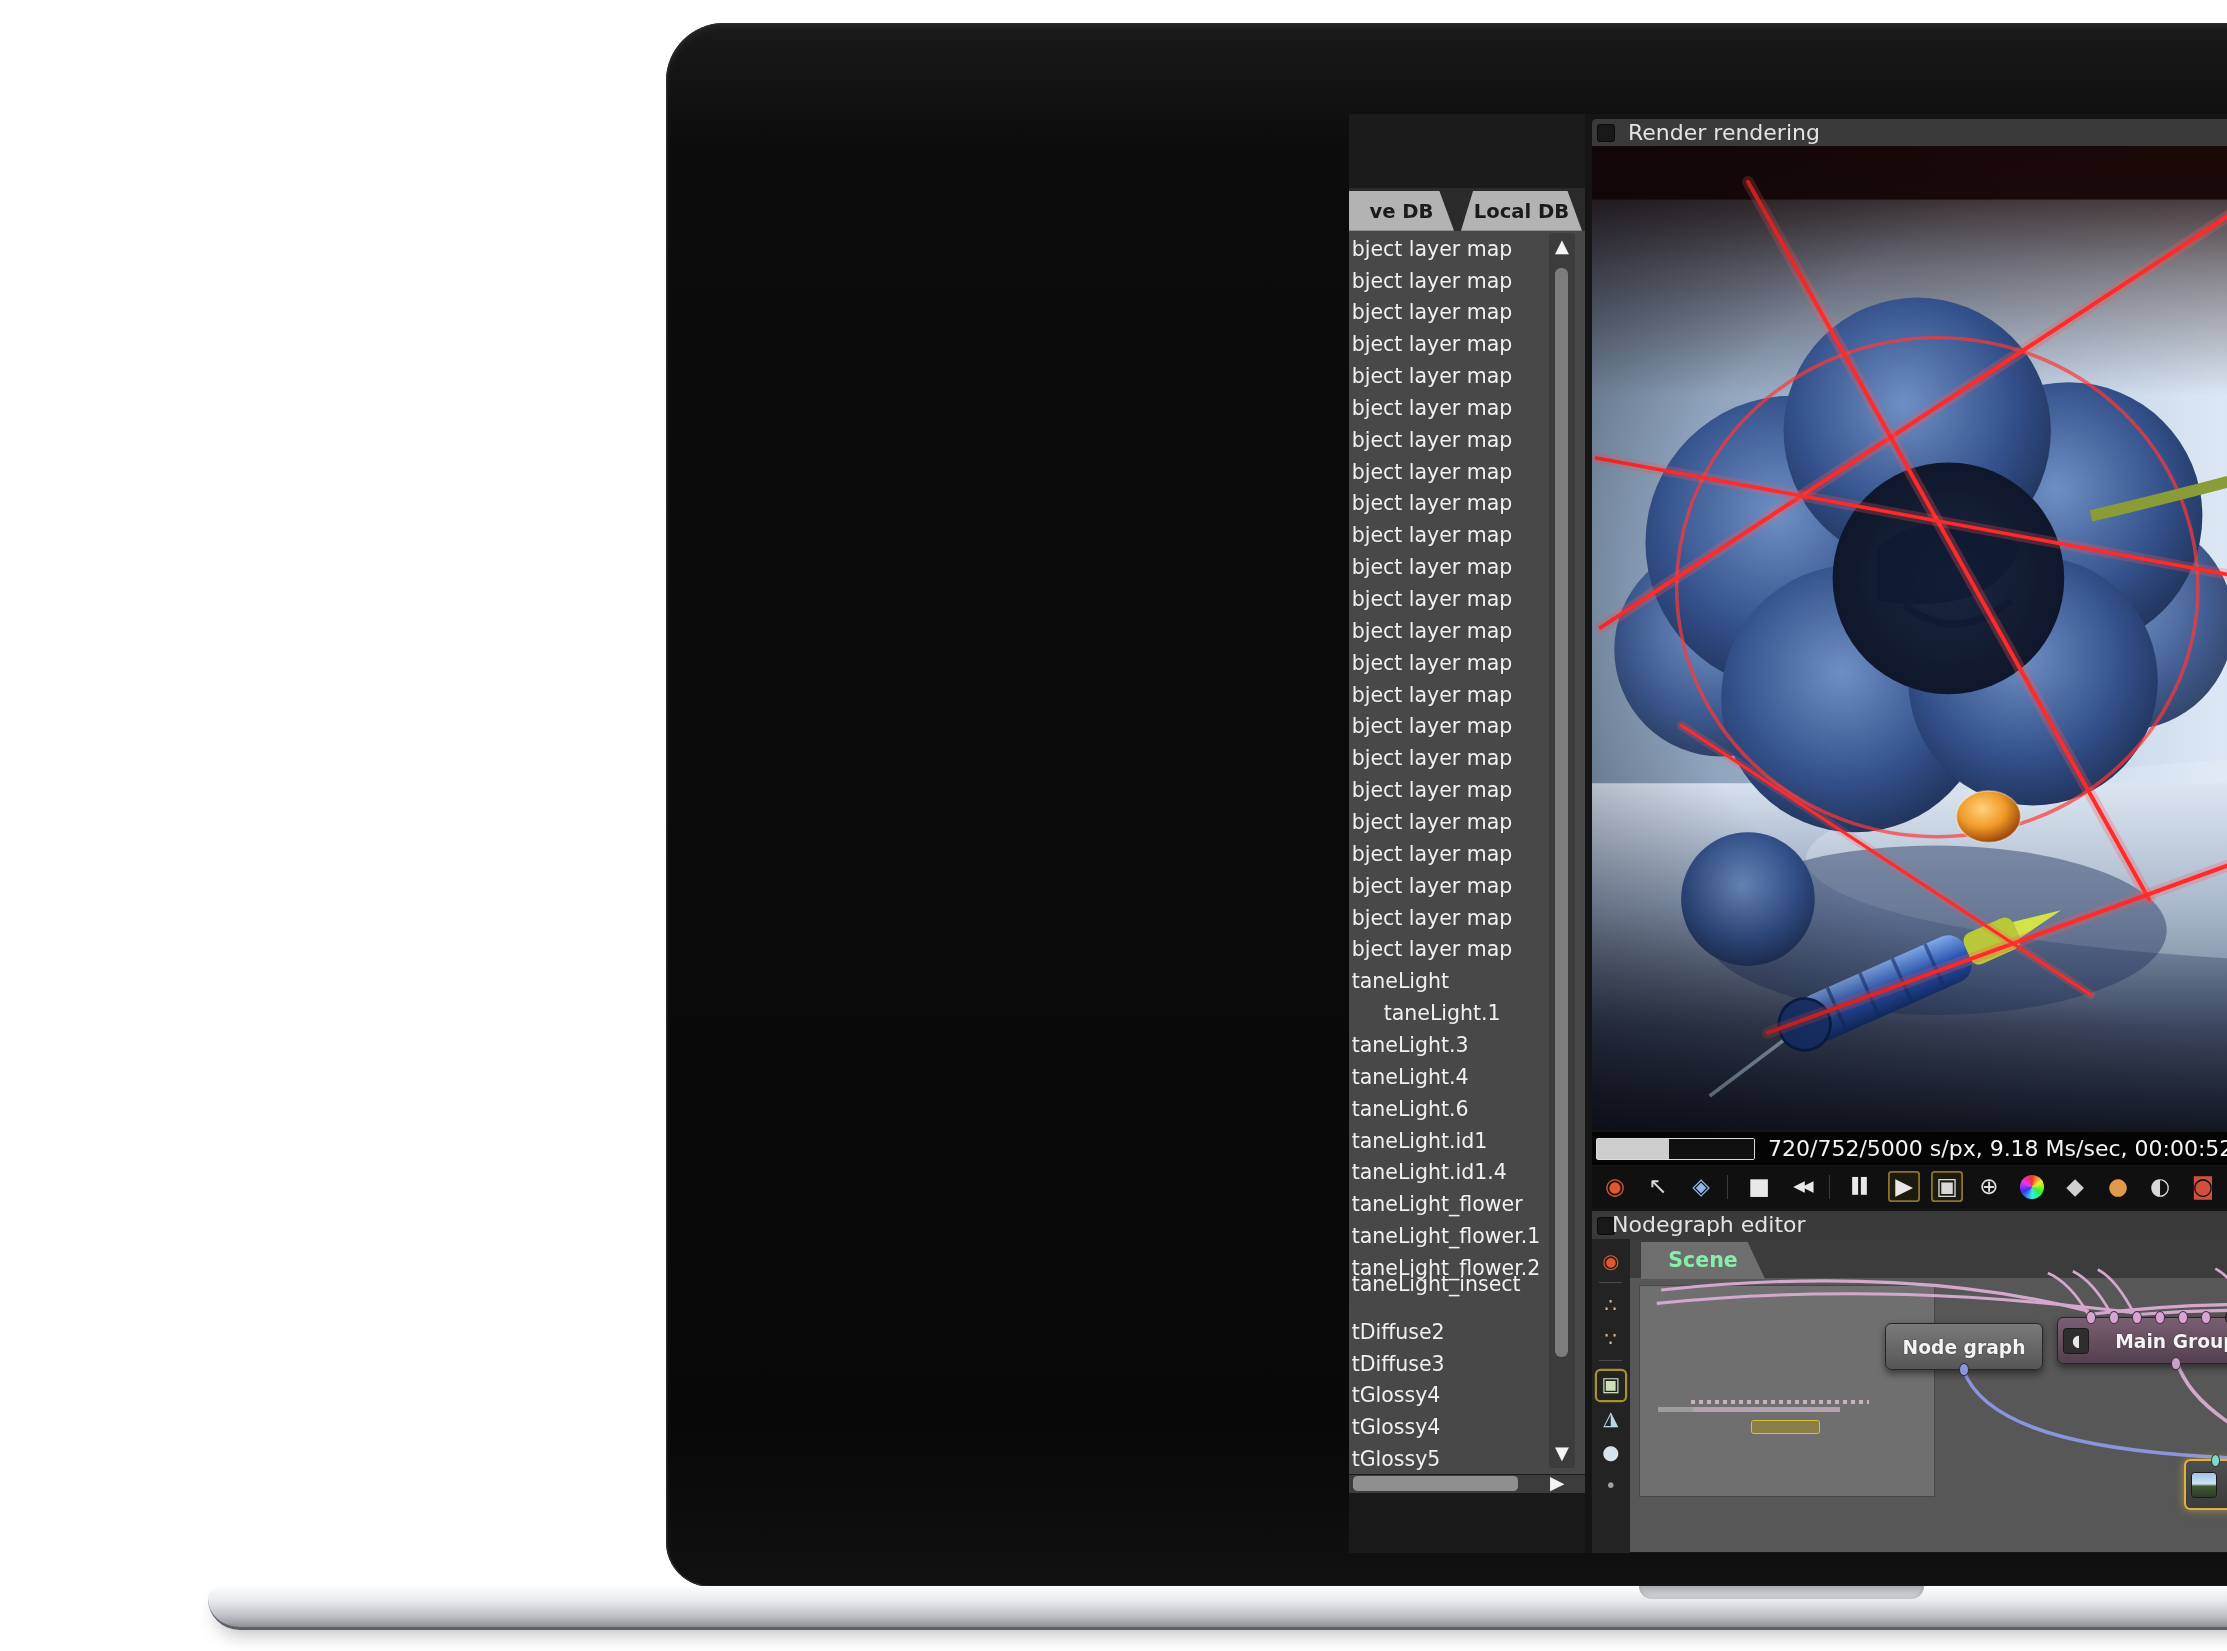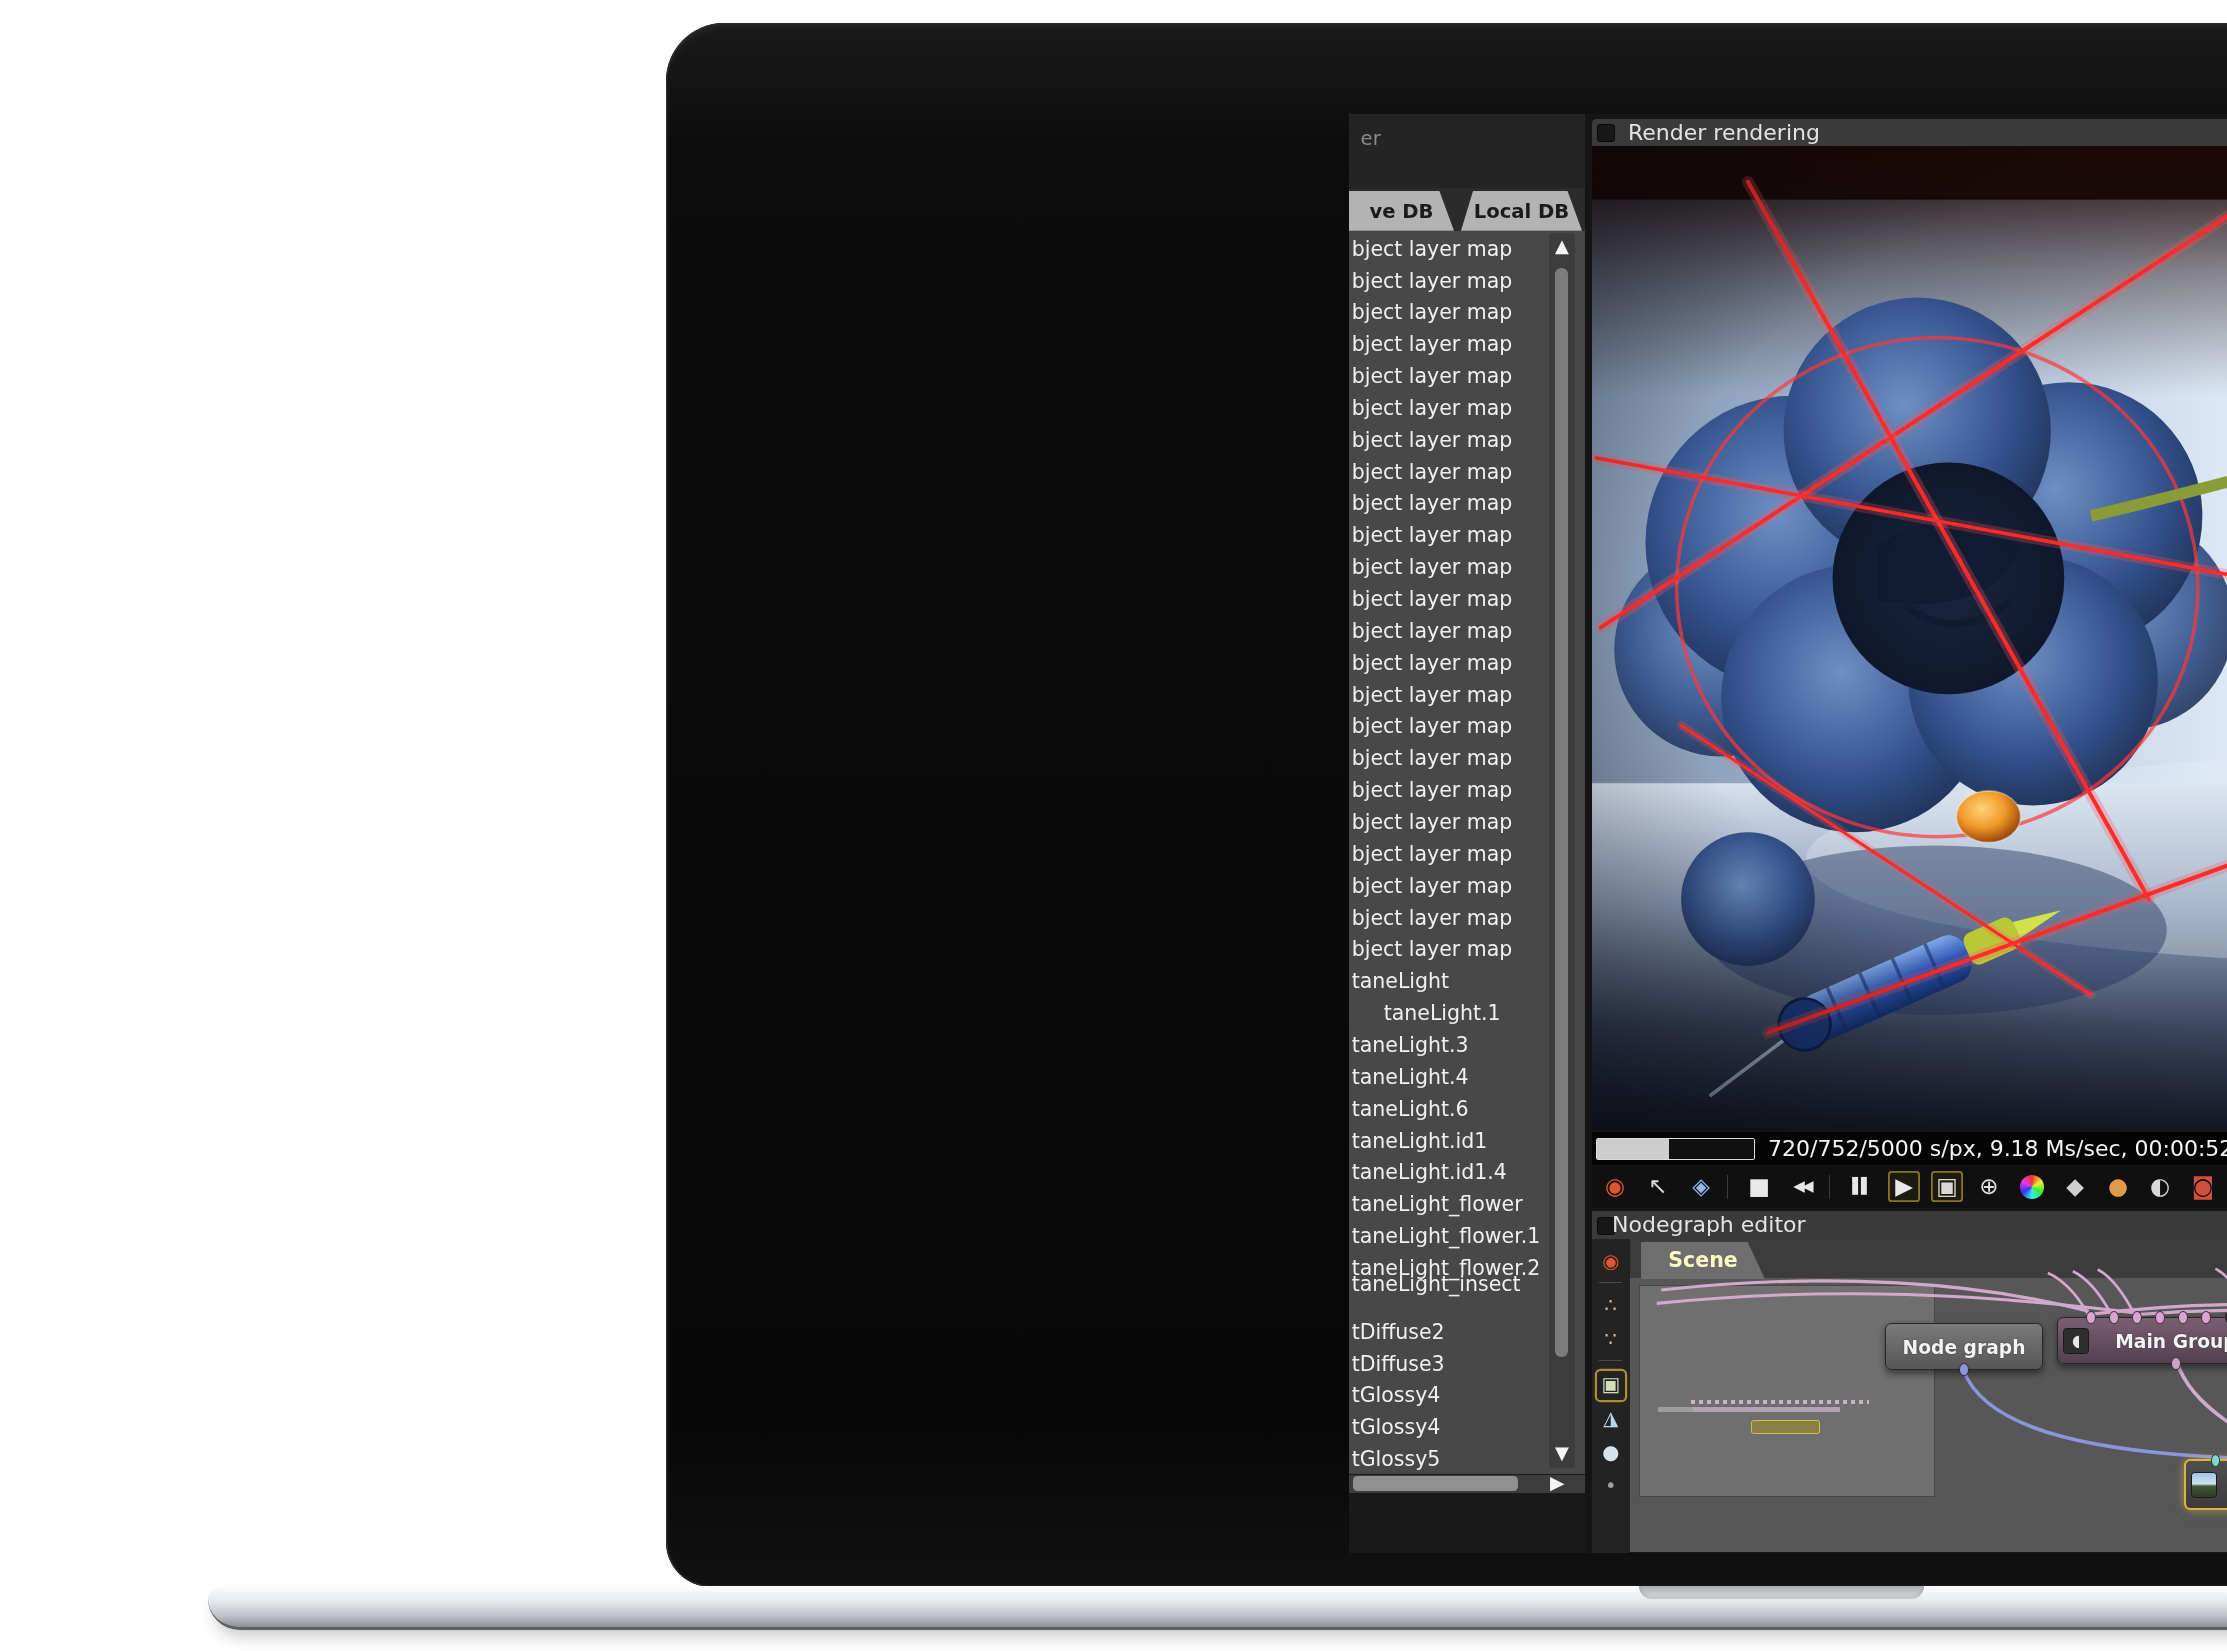--- a/index.html
+++ b/index.html
@@ -58,21 +58,21 @@
   .ng-title{left:243px;top:1097px;width:1652px;}
   .ng-strip{position:absolute;left:243px;top:1125px;width:38px;height:314px;background:#232323;}
   .strip-ic{position:absolute;width:28.5px;height:28.5px;text-align:center;border-radius:3.6px;}
   .strip-ic .g{font-size:19.6px;line-height:28.5px;}
   .strip-ic.sel{box-shadow:0 0 0 2.2px #a8922e;}
   .strip-sep{position:absolute;height:1.3px;background:#4a4a4a;}
   .ng-canvas{position:absolute;left:281px;top:1125px;width:1614px;height:314px;overflow:hidden;}
   .ng-dark{position:absolute;left:0;top:0;width:1614px;height:39px;background:#3c3c3c;}
   .ng-bg{position:absolute;left:0;top:39px;width:1614px;height:274px;background:#575757;}
   .scene-tab{position:absolute;left:292px;top:1128px;width:124px;height:37px;background:#6e6e6e;
-             clip-path:polygon(0 0,86% 0,100% 100%,0 100%);color:#fef9c3;font-size:20.5px;font-weight:bold;
+             clip-path:polygon(0 0,86% 0,100% 100%,0 100%);color:#86efac;font-size:20.5px;font-weight:bold;
              text-align:center;line-height:37px;}
   .minimap{position:absolute;left:9px;top:46px;width:294px;height:210px;background:#6f6f6f;border:1.8px solid #474747;}
   .mm-dots{position:absolute;left:51px;top:114px;width:178px;height:3.6px;
            background:repeating-linear-gradient(90deg,#c9b0c2 0 3.6px,transparent 3.6px 8px);}
   .mm-bar{position:absolute;left:18px;top:121px;width:40px;height:4.5px;background:#9d9d9d;}
   .mm-row{position:absolute;left:53px;top:121px;width:147px;height:5.3px;background:#b4a2af;}
   .mm-node{position:absolute;left:111px;top:134px;width:67px;height:11.6px;background:#8a7f48;border:1.8px solid #d8c23c;border-radius:2.7px;}
   .wires{position:absolute;left:0;top:0;}
   .node{position:absolute;border-radius:6.2px;box-shadow:0 3.6px 7.1px rgba(0,0,0,.45);border:0.9px solid #262626;}
   .node .lbl{position:absolute;left:0;right:0;top:50%;transform:translateY(-50%);text-align:center;
@@ -86,23 +86,20 @@
 </style>
 </head>
 <body>
 
 <div class="stage">
   <div class="shell">
 
     <div class="screen">
 
       <div class="sidebar">
-        <div class="sb-top">
-          <div class="sb-frag">er</div>
-        </div>
         <div class="sb-tabs">
           <div class="sb-tab t0">ve DB</div>
           <div class="sb-tab t1">Local DB</div>
         </div>
         <div class="sb-list" id="sb-list">
             <div class="sb-item" style="top: 2.7px;">bject layer map</div>
             <div class="sb-item" style="top: 35px;">bject layer map</div>
             <div class="sb-item" style="top: 66px;">bject layer map</div>
             <div class="sb-item" style="top: 98px;">bject layer map</div>
             <div class="sb-item" style="top: 130px;">bject layer map</div>

